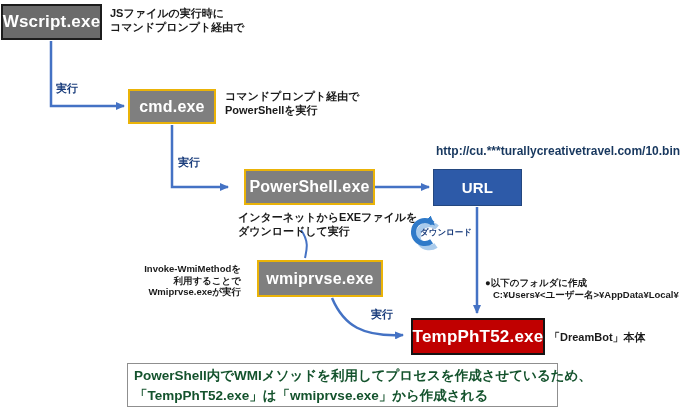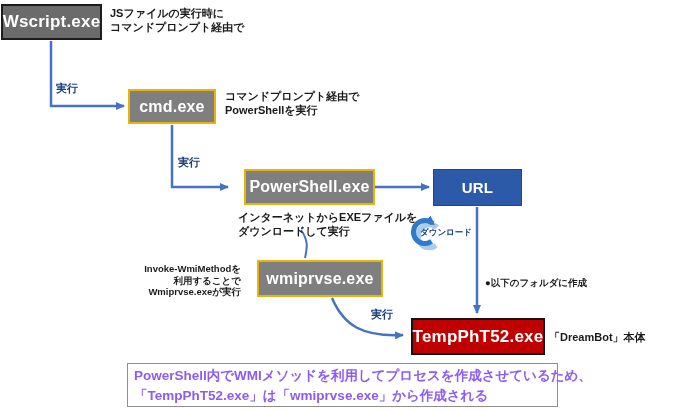--- a/index.html
+++ b/index.html
@@ -27,21 +27,21 @@
     font-size:11px;white-space:nowrap;
   }
   .dl-label{font-size:8.5px;}
   .url-address{
     position:absolute;left:436px;top:144px;color:#17375e;font-weight:bold;
     font-size:12px;white-space:nowrap;
   }
   .footer-box{
     position:absolute;left:127px;top:363px;width:431px;height:44px;
     border:1px solid #8f8f8f;box-sizing:border-box;background:#fff;
-    padding:2px 0 0 6px;color:#8b5cf6;font-weight:bold;font-size:13.5px;line-height:20px;
+    padding:2px 0 0 6px;color:#14532d;font-weight:bold;font-size:13.5px;line-height:20px;
     white-space:nowrap;
   }
 </style>
 </head>
 <body>
 
 <div class="canvas">
 
   <svg class="connectors" viewBox="0 0 691 410" xmlns="http://www.w3.org/2000/svg">
     <defs>
@@ -104,23 +104,25 @@
     <div>インターネットからEXEファイルを</div>
     <div>ダウンロードして実行</div>
   </div>
 
   <div class="note note-sm" style="left:128px;top:263px;width:113px;text-align:right;">
     <div>Invoke-WmiMethodを</div>
     <div>利用することで</div>
     <div>Wmiprvse.exeが実行</div>
   </div>
 
+  <div class="url-address">http://cu.***turallycreativetravel.com/10.bin</div>
 
   <div class="note note-sm" style="left:485px;top:277px;">
     <div>●以下のフォルダに作成</div>
+    <div style="padding-left:8px;">C:¥Users¥&lt;ユーザー名&gt;¥AppData¥Local¥</div>
   </div>
 
   <div class="note" style="left:549px;top:330px;">「DreamBot」本体</div>
 
   <div class="edge-label" style="left:56px;top:81px;">実行</div>
   <div class="edge-label" style="left:178px;top:155px;">実行</div>
   <div class="edge-label" style="left:371px;top:307px;">実行</div>
   <div class="edge-label dl-label" style="left:420px;top:227px;">ダウンロード</div>
 
   <div class="footer-box">

